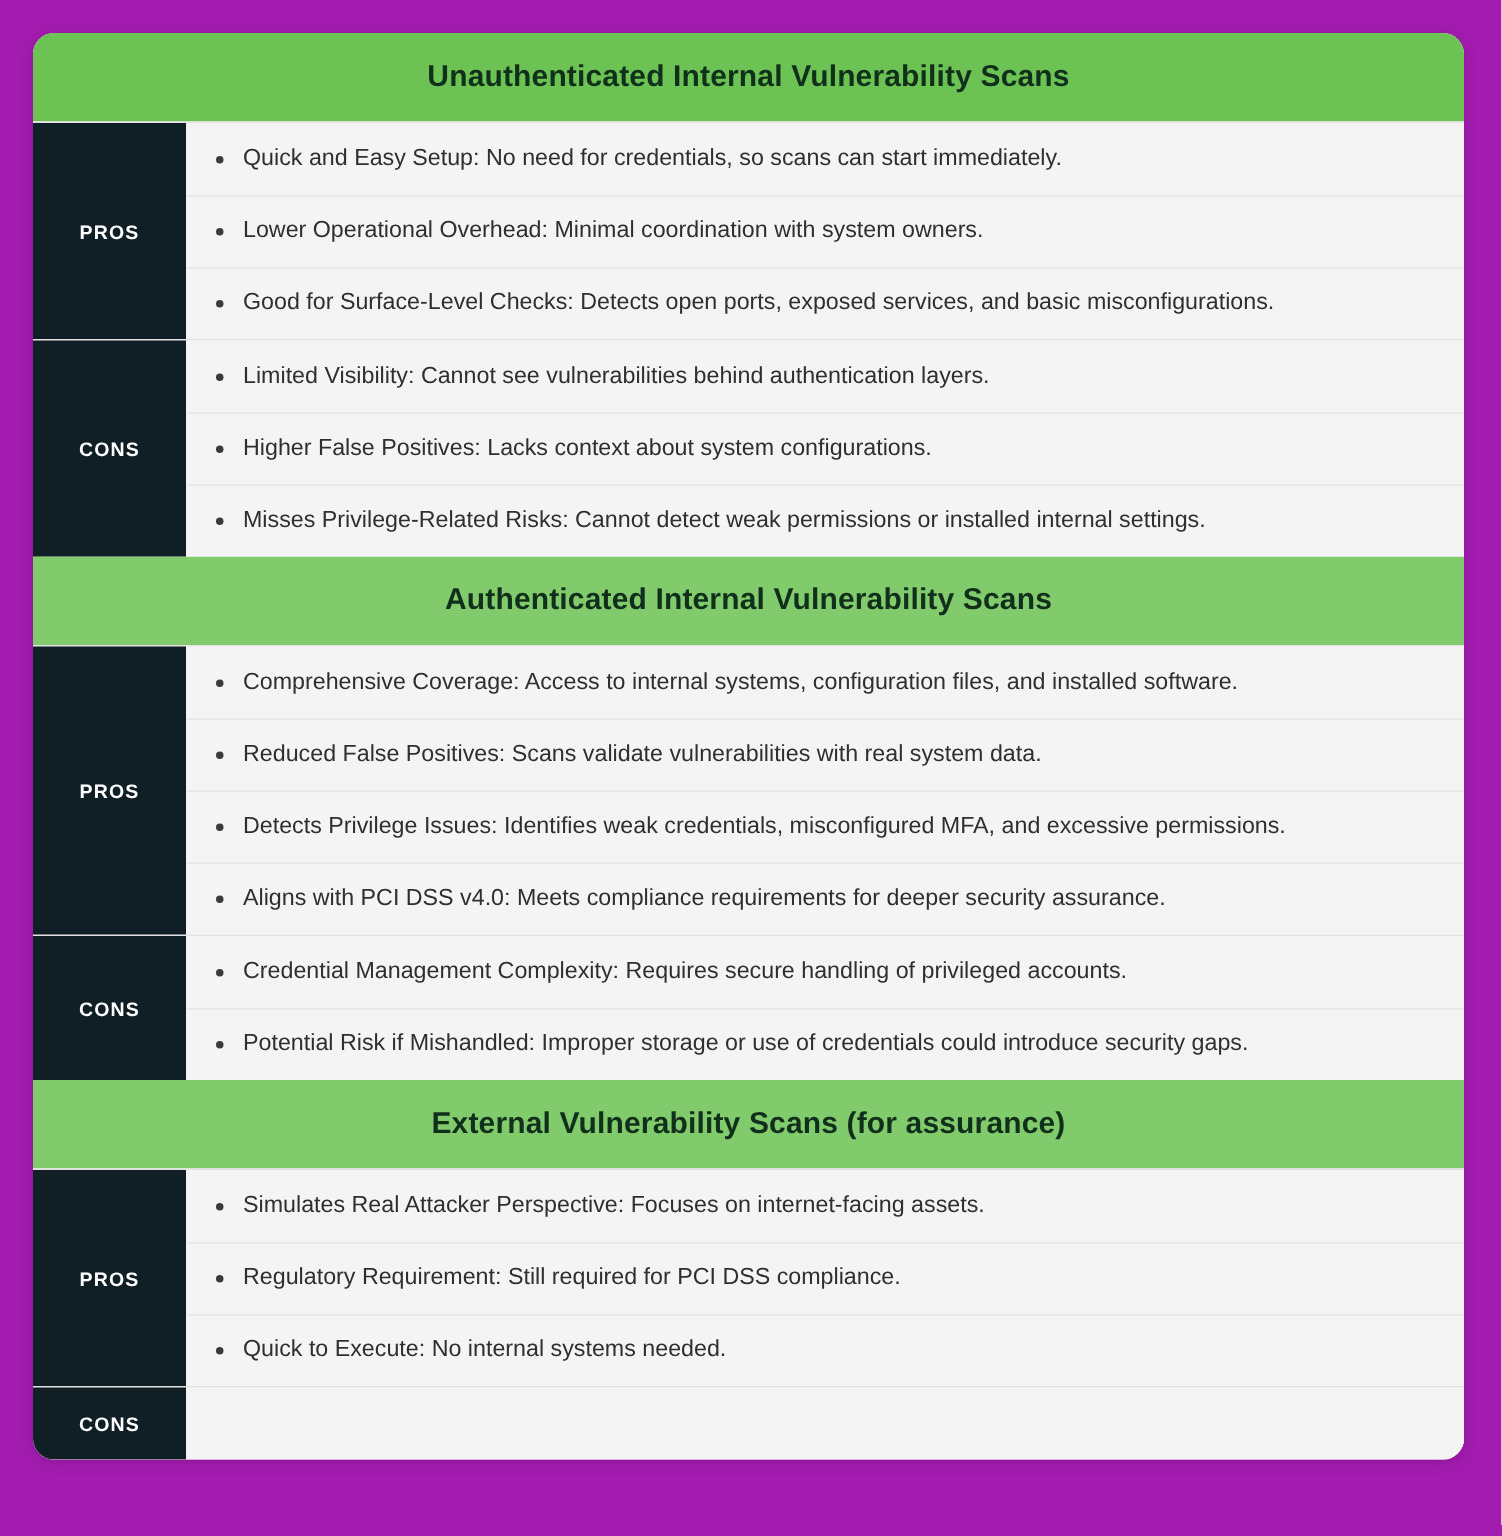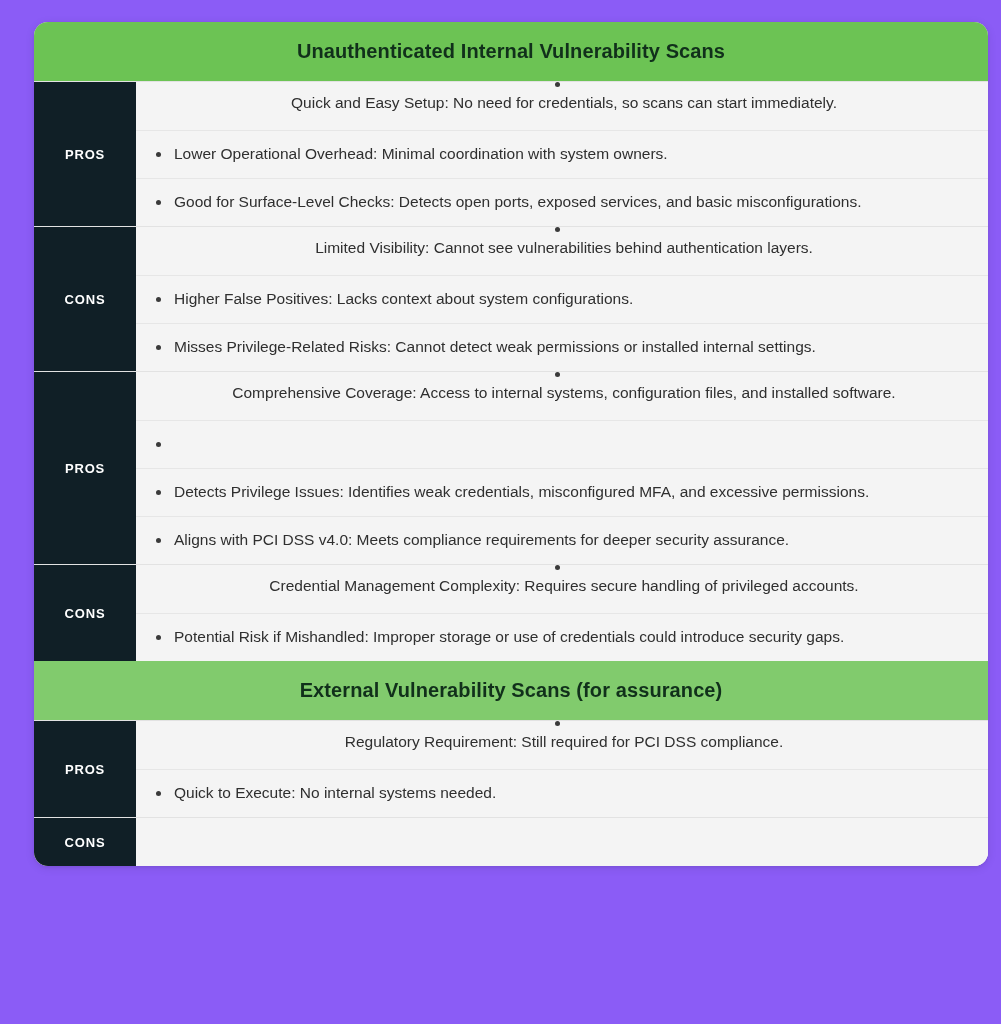--- a/index.html
+++ b/index.html
@@ -12,22 +12,22 @@
     background: #ffffff;
     font-family: "Liberation Sans", sans-serif;
     -webkit-font-smoothing: antialiased;
   }
 
   .page {
     position: relative;
     width: 1001px;
     height: 1024px;
     box-sizing: border-box;
-    padding: 22px 25px 22px 34px;
-    background: #8b5cf6;
+    padding: 22px 25px 22px 22px;
+    background: #a21caf;
   }
 
   .card {
     position: relative;
     width: 954px;
     border-radius: 14px;
     overflow: hidden;
     background: #f4f4f4;
     box-shadow: 0 2px 10px rgba(0,0,0,0.10), 0 1px 3px rgba(0,0,0,0.06);
   }
@@ -80,21 +80,20 @@
   .bullet-row {
     display: flex;
     align-items: center;
     padding: 0 16px 0 20px;
     min-height: 48px;
     border-top: 1px solid #e6e6e6;
     box-sizing: border-box;
   }
   .bullet-row:first-child {
     border-top: none;
-    flex-direction: column;
   }
 
   .bullet-dot {
     flex: 0 0 auto;
     width: 5px;
     height: 5px;
     border-radius: 50%;
     background: #3a3a3a;
     margin-right: 13px;
   }
@@ -145,29 +144,31 @@
           <div class="bullet-row">
             <span class="bullet-dot"></span>
             <span class="bullet-text">Higher False Positives: Lacks context about system configurations.</span>
           </div>
           <div class="bullet-row">
             <span class="bullet-dot"></span>
             <span class="bullet-text">Misses Privilege-Related Risks: Cannot detect weak permissions or installed internal settings.</span>
           </div>
         </div>
       </div>
+      <div class="section-header alt">Authenticated Internal Vulnerability Scans</div>
       <div class="band">
         <div class="band-label">PROS</div>
         <div class="band-items">
           <div class="bullet-row">
             <span class="bullet-dot"></span>
             <span class="bullet-text">Comprehensive Coverage: Access to internal systems, configuration files, and installed software.</span>
           </div>
           <div class="bullet-row">
             <span class="bullet-dot"></span>
+            <span class="bullet-text">Reduced False Positives: Scans validate vulnerabilities with real system data.</span>
           </div>
           <div class="bullet-row">
             <span class="bullet-dot"></span>
             <span class="bullet-text">Detects Privilege Issues: Identifies weak credentials, misconfigured MFA, and excessive permissions.</span>
           </div>
           <div class="bullet-row">
             <span class="bullet-dot"></span>
             <span class="bullet-text">Aligns with PCI DSS v4.0: Meets compliance requirements for deeper security assurance.</span>
           </div>
         </div>
@@ -182,20 +183,24 @@
           <div class="bullet-row">
             <span class="bullet-dot"></span>
             <span class="bullet-text">Potential Risk if Mishandled: Improper storage or use of credentials could introduce security gaps.</span>
           </div>
         </div>
       </div>
       <div class="section-header alt">External Vulnerability Scans (for assurance)</div>
       <div class="band">
         <div class="band-label">PROS</div>
         <div class="band-items">
+          <div class="bullet-row">
+            <span class="bullet-dot"></span>
+            <span class="bullet-text">Simulates Real Attacker Perspective: Focuses on internet-facing assets.</span>
+          </div>
           <div class="bullet-row">
             <span class="bullet-dot"></span>
             <span class="bullet-text">Regulatory Requirement: Still required for PCI DSS compliance.</span>
           </div>
           <div class="bullet-row">
             <span class="bullet-dot"></span>
             <span class="bullet-text">Quick to Execute: No internal systems needed.</span>
           </div>
         </div>
       </div>

